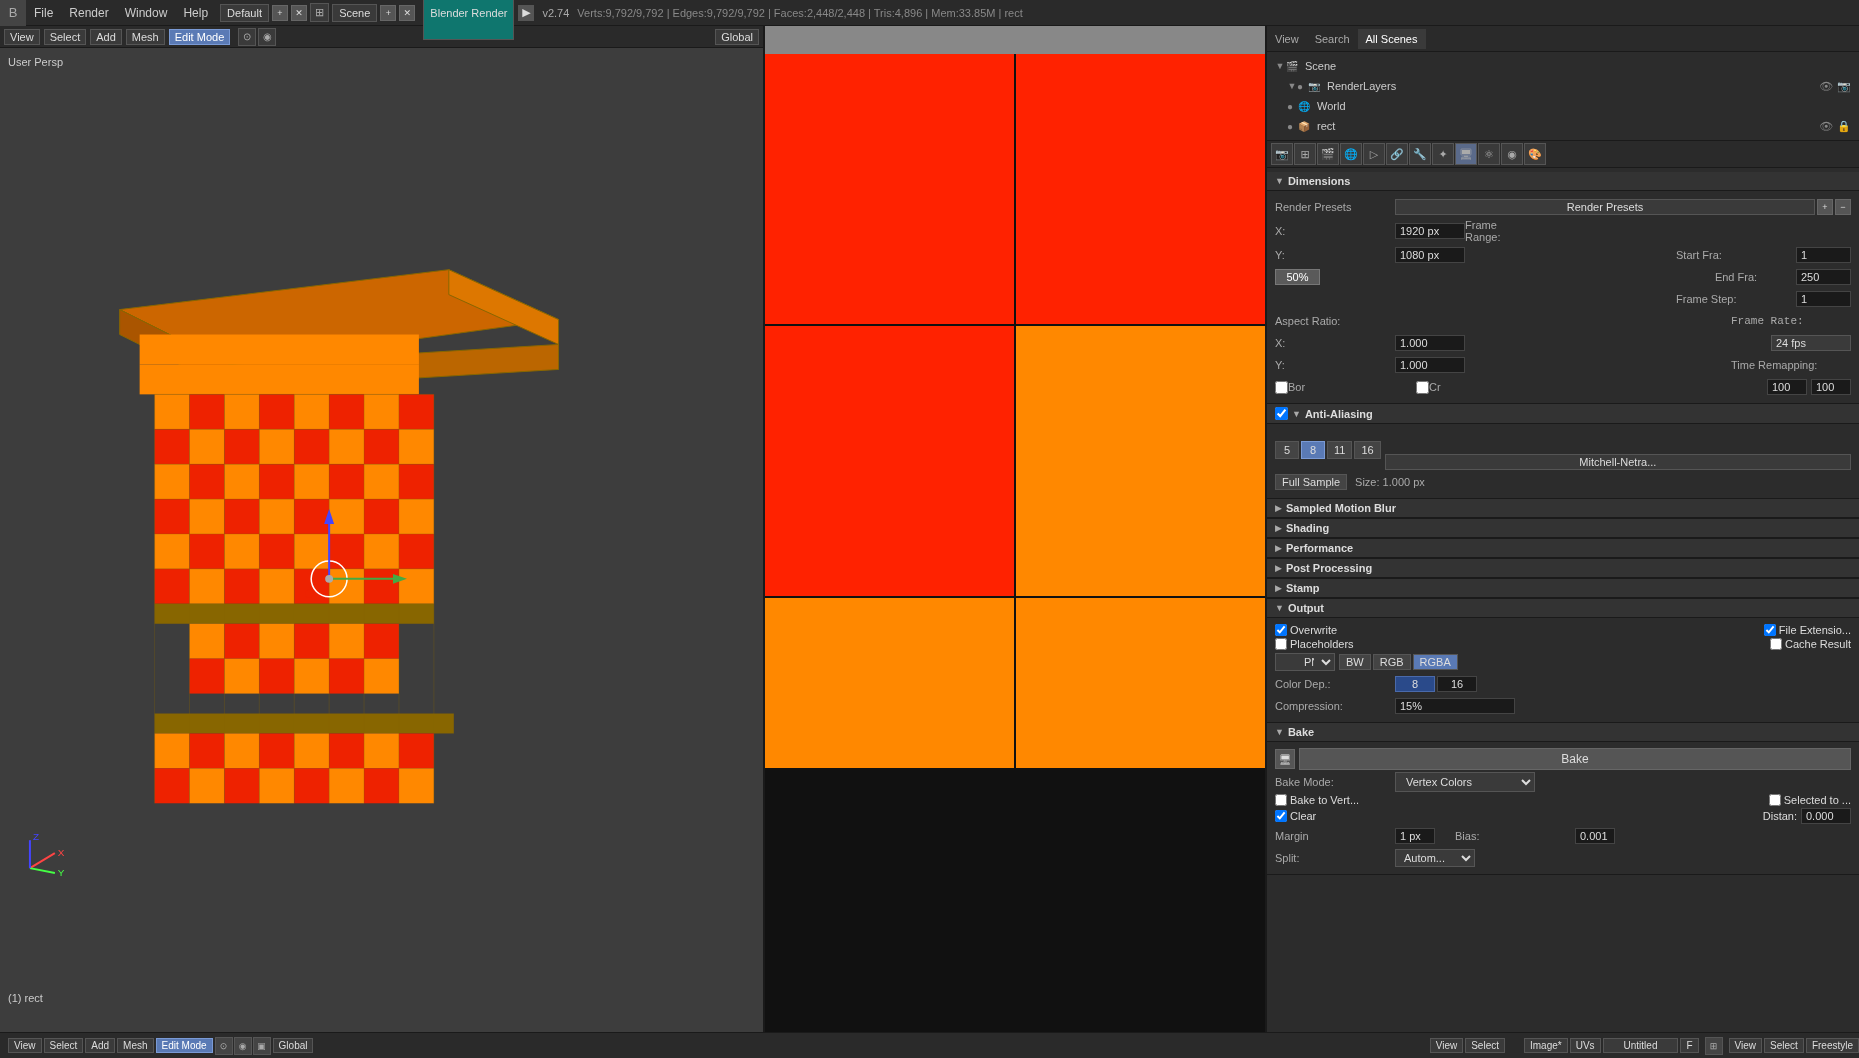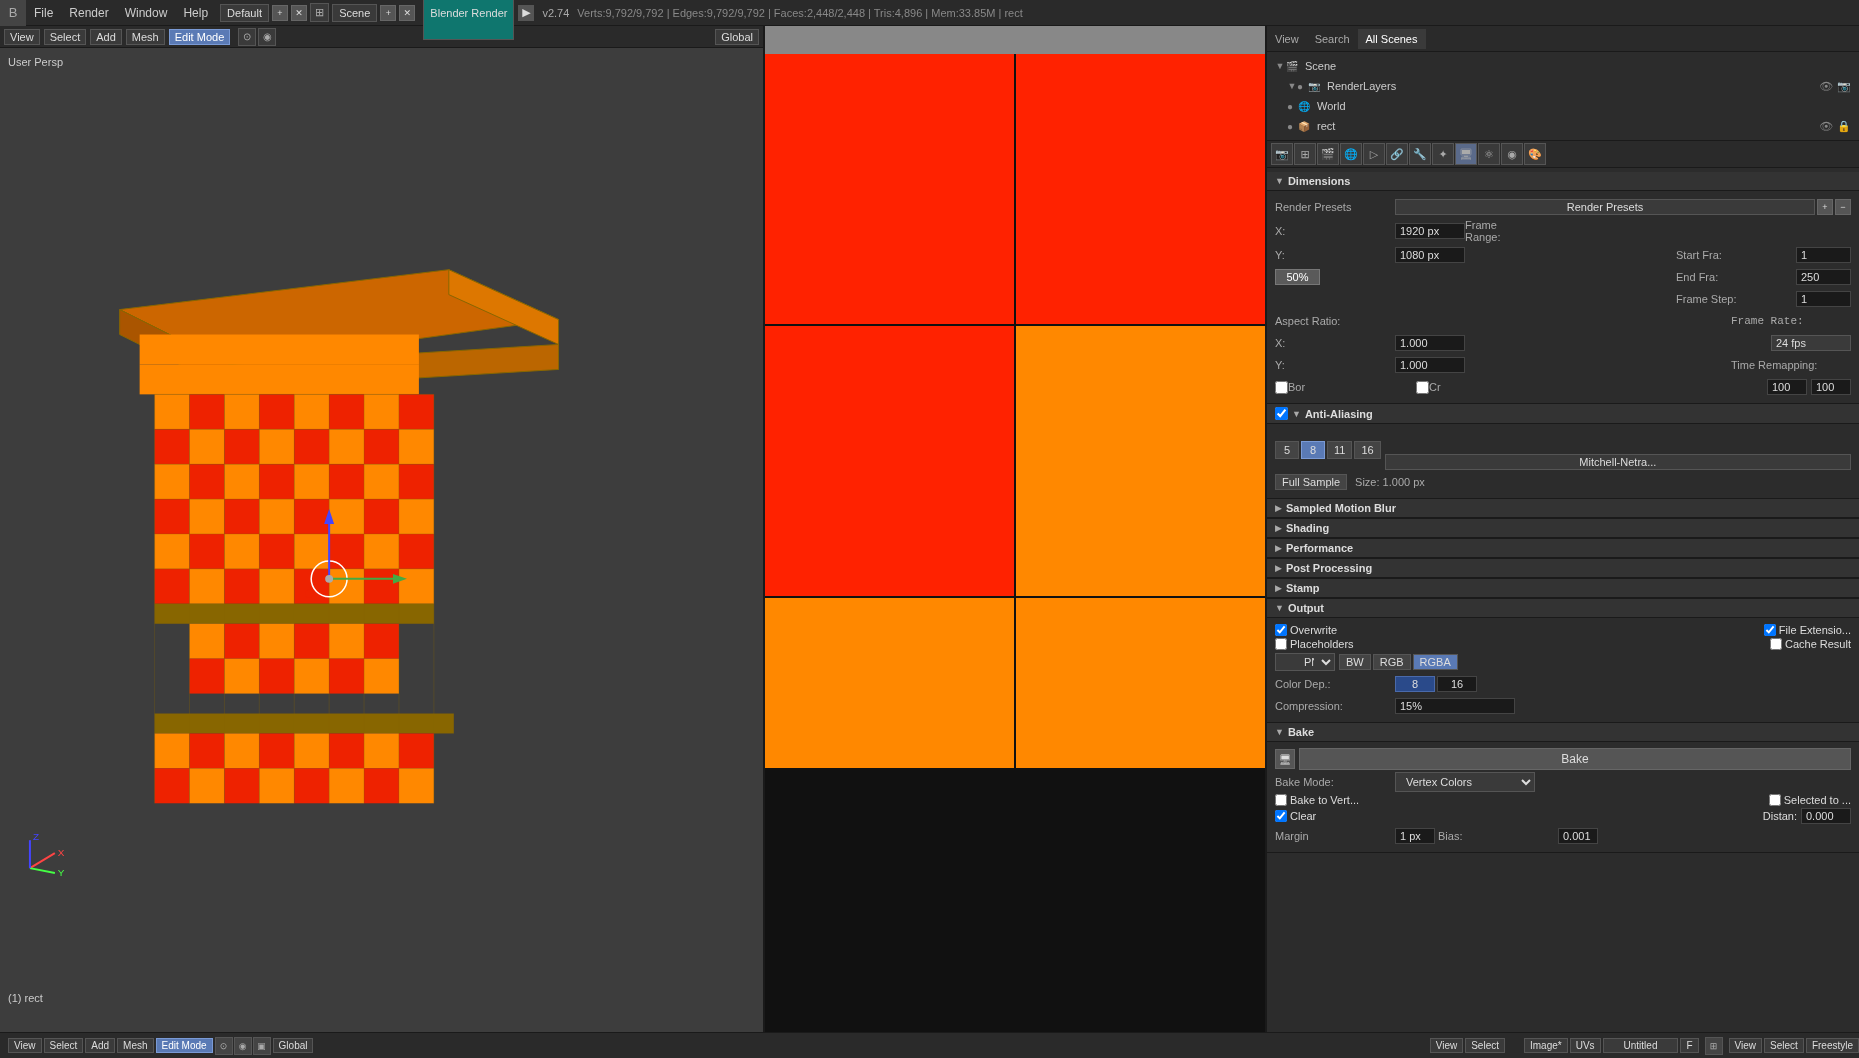--- a/index.html
+++ b/index.html
@@ -386,21 +386,21 @@
             <span class="prop-label" style="width:20px;">Frame Range:</span>
           </div>
           <div class="prop-row">
             <span class="prop-label">Y:</span>
             <input class="res-field" type="text" value="1080 px" style="">
             <span style="margin-left:auto;" class="prop-label">Start Fra:</span>
             <input class="frame-field" type="text" value="1" style="">
           </div>
           <div class="prop-row">
             <div style="background:#5a5a5a;border:1px solid #777;color:#fff;padding:1px 4px;font-size:11px;width:45px;text-align:center;">50%</div>
-            <span style="margin-left:auto;" class="prop-label">End Fra:</span>
+            <span style="margin-left:auto;text-align:center;" class="prop-label">End Fra:</span>
             <input class="frame-field" type="text" value="250" style="">
           </div>
           <div class="prop-row">
             <span style="margin-left:auto;" class="prop-label">Frame Step:</span>
             <input class="frame-field" type="text" value="1" style="">
           </div>
 
           <div class="prop-row">
             <span class="prop-label">Aspect Ratio:</span>
             <span class="prop-label" style="margin-left:auto;font-family:Liberation Mono, monospace;">Frame Rate:</span>
@@ -583,24 +583,31 @@
             </div>
             <div style="display:flex;align-items:center;gap:4px;margin-left:auto;">
               <span>Distan:</span>
               <input class="frame-field" type="text" value="0.000" style="width: 50px;">
             </div>
           </div>
 
           <div class="prop-row">
             <span class="prop-label">Margin</span>
             <input class="margin-field" type="text" value="1 px" style="">
-            <span class="prop-label" style="margin-left:3px;">Bias:</span>
+            <span class="prop-label" style="margin-left:20px;">Bias:</span>
             <input class="margin-field" type="text" value="0.001" style="">
           </div>
 
+          <div class="prop-row">
+            <span class="prop-label">Split:</span>
+            <select class="split-select">
+              <option>Autom...</option>
+              <option>Fixed</option>
+            </select>
+          </div>
         </div>
       </div>
 
     </div>
   </div>
 </div>
 
 <div id="bottombar">
   <div class="bb-item" style="display:flex;gap:2px;align-items:center;">
     <div style="background:#3a3a3a;border:1px solid #555;padding:1px 5px;font-size:10px;color:#ddd;cursor:pointer;">View</div>

